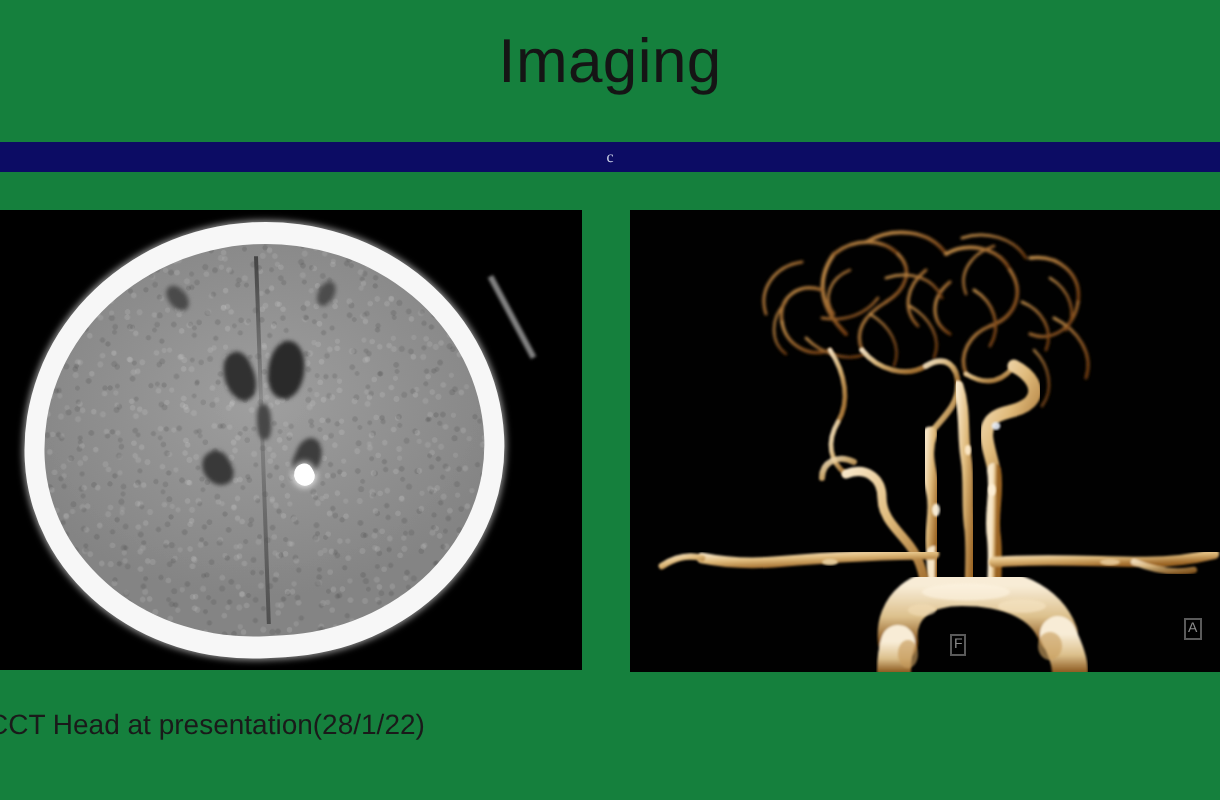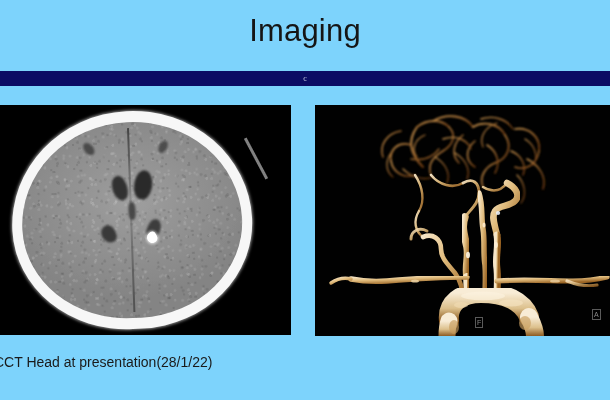--- a/index.html
+++ b/index.html
@@ -3,21 +3,21 @@
 <meta charset="utf-8">
 <style>
   html,body{margin:0;padding:0;}
   body{
     width:610px;height:400px;
     background:#ffffff;
     font-family:"Liberation Sans", sans-serif;
     overflow:hidden;
     position:relative;
   }
-  #slide{position:absolute;left:0;top:0;width:610px;height:400px;background:#7dd3fc;}
+  #slide{position:absolute;left:0;top:0;width:610px;height:400px;background:#15803d;}
 
   
   #slide-title{
     position:absolute;left:0;top:12px;width:610px;
     text-align:center;
     font-size:31px;line-height:38px;
     color:#151515;
     font-weight:400;
     letter-spacing:0.2px;
   }

